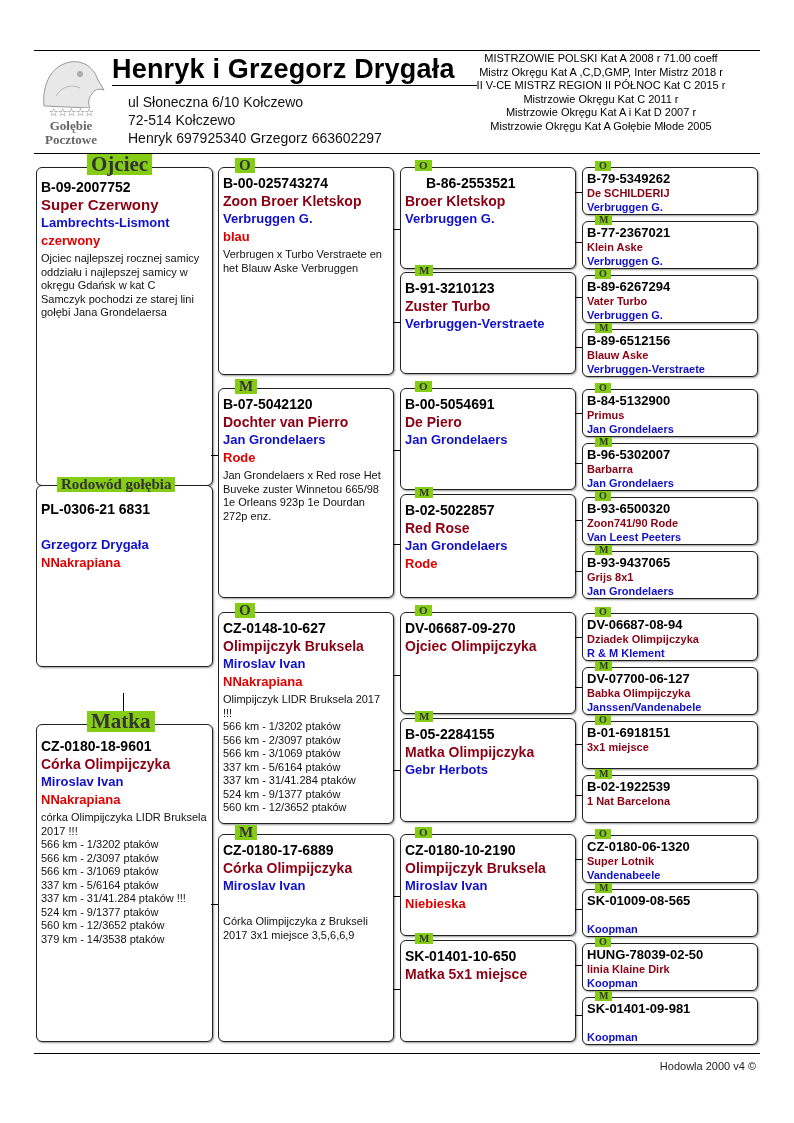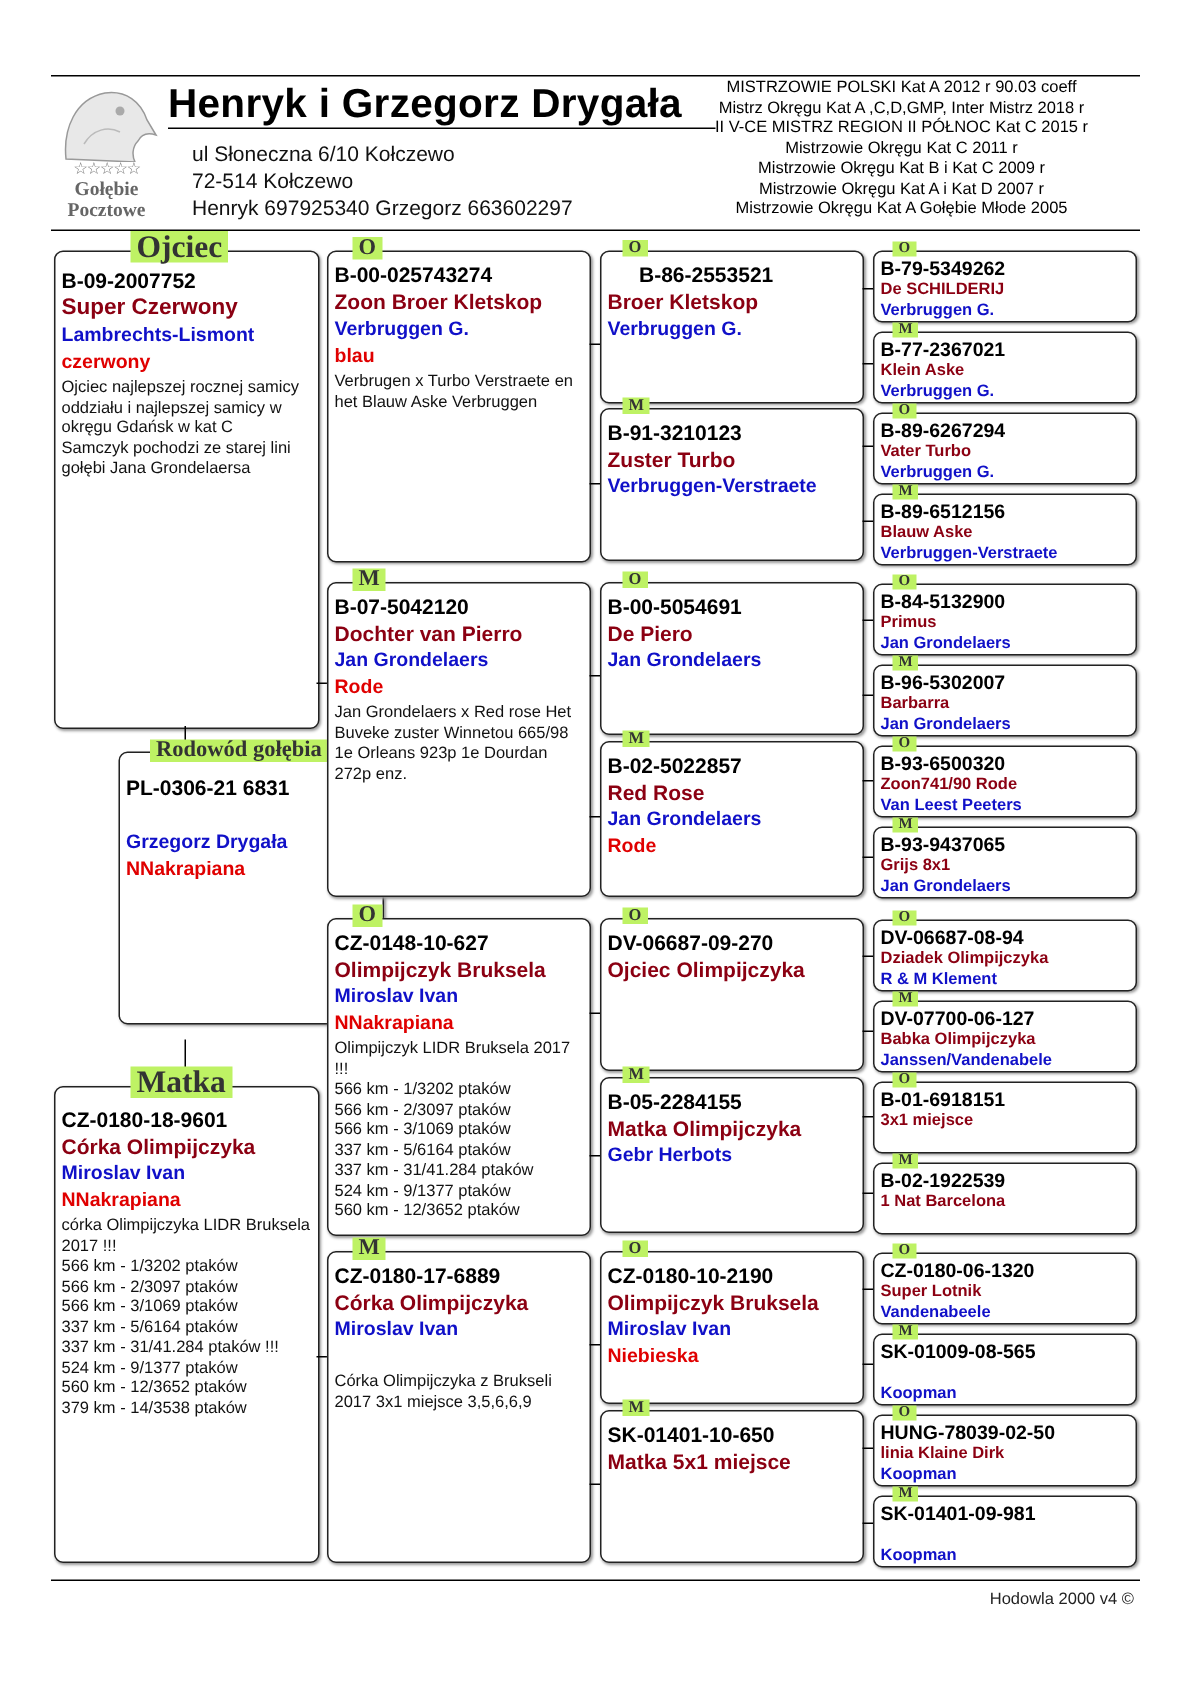--- a/index.html
+++ b/index.html
@@ -8,21 +8,21 @@
   .hline{position:absolute;background:#000;height:1px;}
   .logo{left:36px;top:56px;width:70px;height:92px;}
   .logo-text{position:absolute;left:0;width:70px;text-align:center;font-family:"Liberation Serif",serif;font-weight:bold;font-size:13px;color:#666;line-height:14px;}
   .stars{position:absolute;left:2px;top:50px;width:66px;text-align:center;font-size:11px;color:#777;letter-spacing:-1px;}
   .title{left:112px;top:54px;font-size:27px;font-weight:bold;letter-spacing:0.2px;}
   .title-underline{left:112px;top:85px;width:365px;}
   .addr{left:128px;font-size:14px;color:#111;}
   .titles{right:38px;top:52px;width:310px;text-align:right;font-size:11px;line-height:13.5px;}
   .titles div{text-align:center;}
   .box{position:absolute;border:1px solid #222;border-radius:6px;background:#fff;box-shadow:1px 1px 2px #999;}
-  .lbl{position:absolute;background:#bef264;font-family:"Liberation Serif",serif;font-weight:bold;color:#333;padding:0 4px;line-height:1;}
+  .lbl{position:absolute;background:#84cc16;font-family:"Liberation Serif",serif;font-weight:bold;color:#333;padding:0 4px;line-height:1;}
   .lbl-big{font-size:21px;top:-14px;}
   .lbl-mid{font-size:15px;top:-10px;}
   .lbl-sm{font-size:11px;top:-8px;}
   .lbl-xs{font-size:10px;top:-7px;}
   .content{position:absolute;left:4px;top:6px;right:3px;}
   .ring{font-weight:bold;font-size:14px;line-height:18px;}
   .name{font-weight:bold;font-size:14px;color:#8b0012;line-height:18px;}
   .breeder{font-weight:bold;font-size:13px;color:#1010c8;line-height:18px;}
   .color{font-weight:bold;font-size:13px;color:#e00000;line-height:18px;}
   .notes{font-size:11px;line-height:13.5px;color:#111;white-space:pre-line;margin-top:2px;}
@@ -47,44 +47,43 @@
   <div class="stars">☆☆☆☆☆</div>
   <div class="logo-text" style="top:63px;">Gołębie</div>
   <div class="logo-text" style="top:77px;">Pocztowe</div>
 </div>
 <div class="abs title">Henryk i Grzegorz Drygała</div>
 <div class="hline title-underline"></div>
 <div class="abs addr" style="top:94px;">ul Słoneczna 6/10 Kołczewo</div>
 <div class="abs addr" style="top:112px;">72-514 Kołczewo</div>
 <div class="abs addr" style="top:130px;">Henryk 697925340 Grzegorz 663602297</div>
 <div class="abs titles">
-  <div>MISTRZOWIE POLSKI Kat A  2012 r 90.03 coeff</div>
+  <div>MISTRZOWIE POLSKI Kat A  2008 r 71.00 coeff</div>
   <div>Mistrz Okręgu Kat A ,C,D,GMP, Inter Mistrz 2018 r</div>
   <div>II V-CE MISTRZ REGION II PÓŁNOC Kat C 2015 r</div>
   <div>Mistrzowie Okręgu Kat C 2011 r</div>
-  <div>Mistrzowie Okręgu Kat B i Kat C 2009 r</div>
   <div>Mistrzowie Okręgu Kat A i Kat D 2007 r</div>
   <div>Mistrzowie Okręgu Kat A Gołębie Młode 2005</div>
 </div>
 <div class="hline" style="left:34px;top:153px;width:726px;"></div>
 
 <div class="box" style="left:36px;top:167px;width:175px;height:317px;">
   <div class="lbl lbl-big" style="left:50px;">Ojciec</div>
   <div class="content" style="top:10px;">
     <div class="ring">B-09-2007752</div>
     <div class="name" style="font-size:15px;">Super Czerwony</div>
     <div class="breeder">Lambrechts-Lismont</div>
     <div class="color">czerwony</div>
     <div class="notes">Ojciec najlepszej rocznej samicy oddziału i najlepszej samicy w okręgu Gdańsk w kat C
 Samczyk pochodzi ze starej lini gołębi Jana Grondelaersa</div>
   </div>
 </div>
 <div class="vline" style="left:123px;top:484px;height:28px;"></div>
 
-<div class="box" style="left:36px;top:501px;width:175px;height:180px;margin-left:43px;">
+<div class="box" style="left:36px;top:485px;width:175px;height:180px;">
   <div class="lbl lbl-mid" style="left:20px;top:-9px;">Rodowód gołębia</div>
   <div class="content" style="top:14px;">
     <div class="ring">PL-0306-21   6831</div>
     <div style="height:18px;"></div>
     <div class="breeder">Grzegorz Drygała</div>
     <div class="color">NNakrapiana</div>
   </div>
 </div>
 <div class="vline" style="left:123px;top:693px;height:28px;"></div>
 

